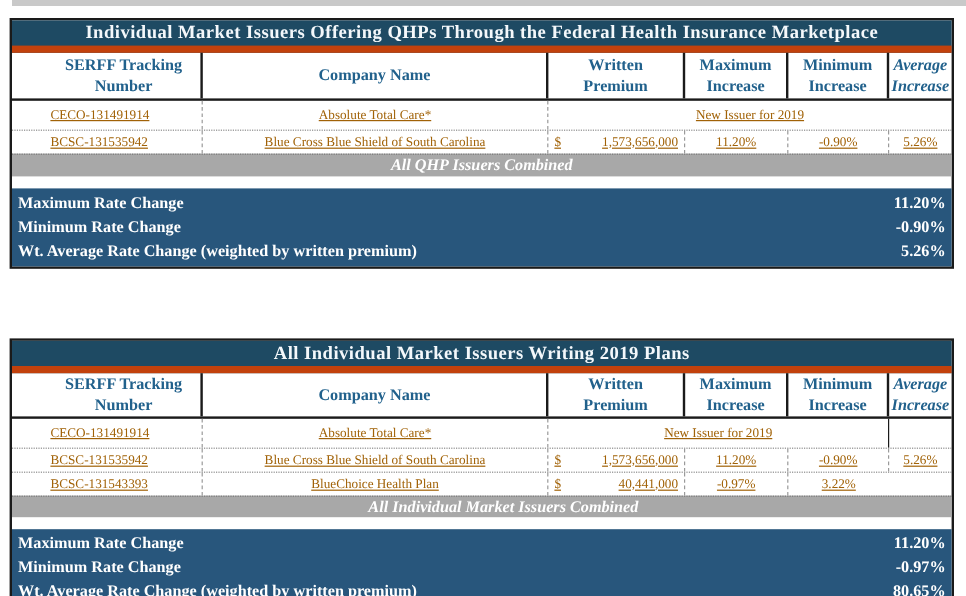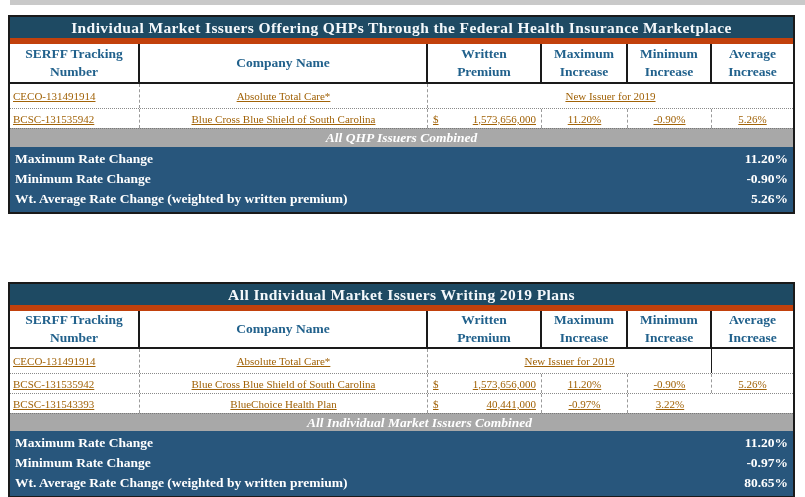--- a/index.html
+++ b/index.html
@@ -23,30 +23,30 @@
     border:2px solid var(--grid-border);background:#fff;
   }
   #table1{top:15px;}
   #table2{top:282px;}
   .title-band{
     background:var(--title-band-bg);color:#f4f8fb;text-align:center;
     font-weight:bold;font-size:15.5px;height:21px;line-height:21px;
     letter-spacing:0.4px;border-bottom:6px solid #c2410c;
     white-space:nowrap;overflow:hidden;
   }
-  .grid{display:grid;grid-template-columns:130px 288px 114px 86px 84px 1fr;}
+  .grid{display:grid;grid-template-columns:130px 288px 114px 86px 84px 1fr;padding-left:29px;}
   .header-row{border-bottom:2px solid var(--grid-border);}
   .hcell{
     display:flex;flex-direction:column;justify-content:center;align-items:center;
     text-align:center;color:var(--header-text);font-weight:bold;
     font-size:13.5px;line-height:1.35;height:38px;
     border-right:2px solid var(--grid-border);
   }
   #table2 .hcell{height:36px;}
-  .hcell:last-child{border-right:none;}
+  .hcell:last-child{border-right:none;font-style:italic;}
   .data-row{border-bottom:1px dotted #8a8a8a;font-size:11px;color:#a16207;text-decoration:underline;}
   .data-row.last{border-bottom:none;}
   .dcell{
     display:flex;align-items:center;box-sizing:border-box;
     border-right:1px dashed #9a9a9a;height:19px;
   }
   .row-tall .dcell{height:24px;}
   .dcell:last-child{border-right:none;}
   .serff{padding-left:3px;}
   .company{justify-content:center;text-align:center;}
@@ -54,21 +54,21 @@
   .pct{justify-content:center;}
   .note-span4{grid-column:3 / span 4;justify-content:center;}
   .note-span3{grid-column:3 / span 3;justify-content:center;border-right:1px solid var(--grid-border);}
   .empty-cell{border-right:none;}
   .combined-band{
     background:var(--combined-band-bg);color:#ffffff;font-weight:bold;font-style:italic;
     text-align:center;font-size:13.5px;height:18px;line-height:18px;
     border-top:1px dotted #787878;
   }
   #table2 .combined-band{height:17px;line-height:17px;padding-left:36px;}
-  .summary{background:var(--summary-band-bg);color:#ffffff;font-weight:bold;font-size:13.5px;padding:2px 0 3px;}
+  .summary{background:var(--summary-band-bg);color:#ffffff;font-weight:bold;font-size:13.5px;padding:2px 0 3px;margin-top:10px;}
   .summary-row{display:flex;justify-content:space-between;align-items:center;padding:0 5px;height:20px;line-height:20px;}
 </style>
 </head>
 <body>
 
 <div class="top-strip"></div>
 
 <div class="tbl" id="table1">
   <div class="title-band">Individual Market Issuers Offering QHPs Through the Federal Health Insurance Marketplace</div>
 

